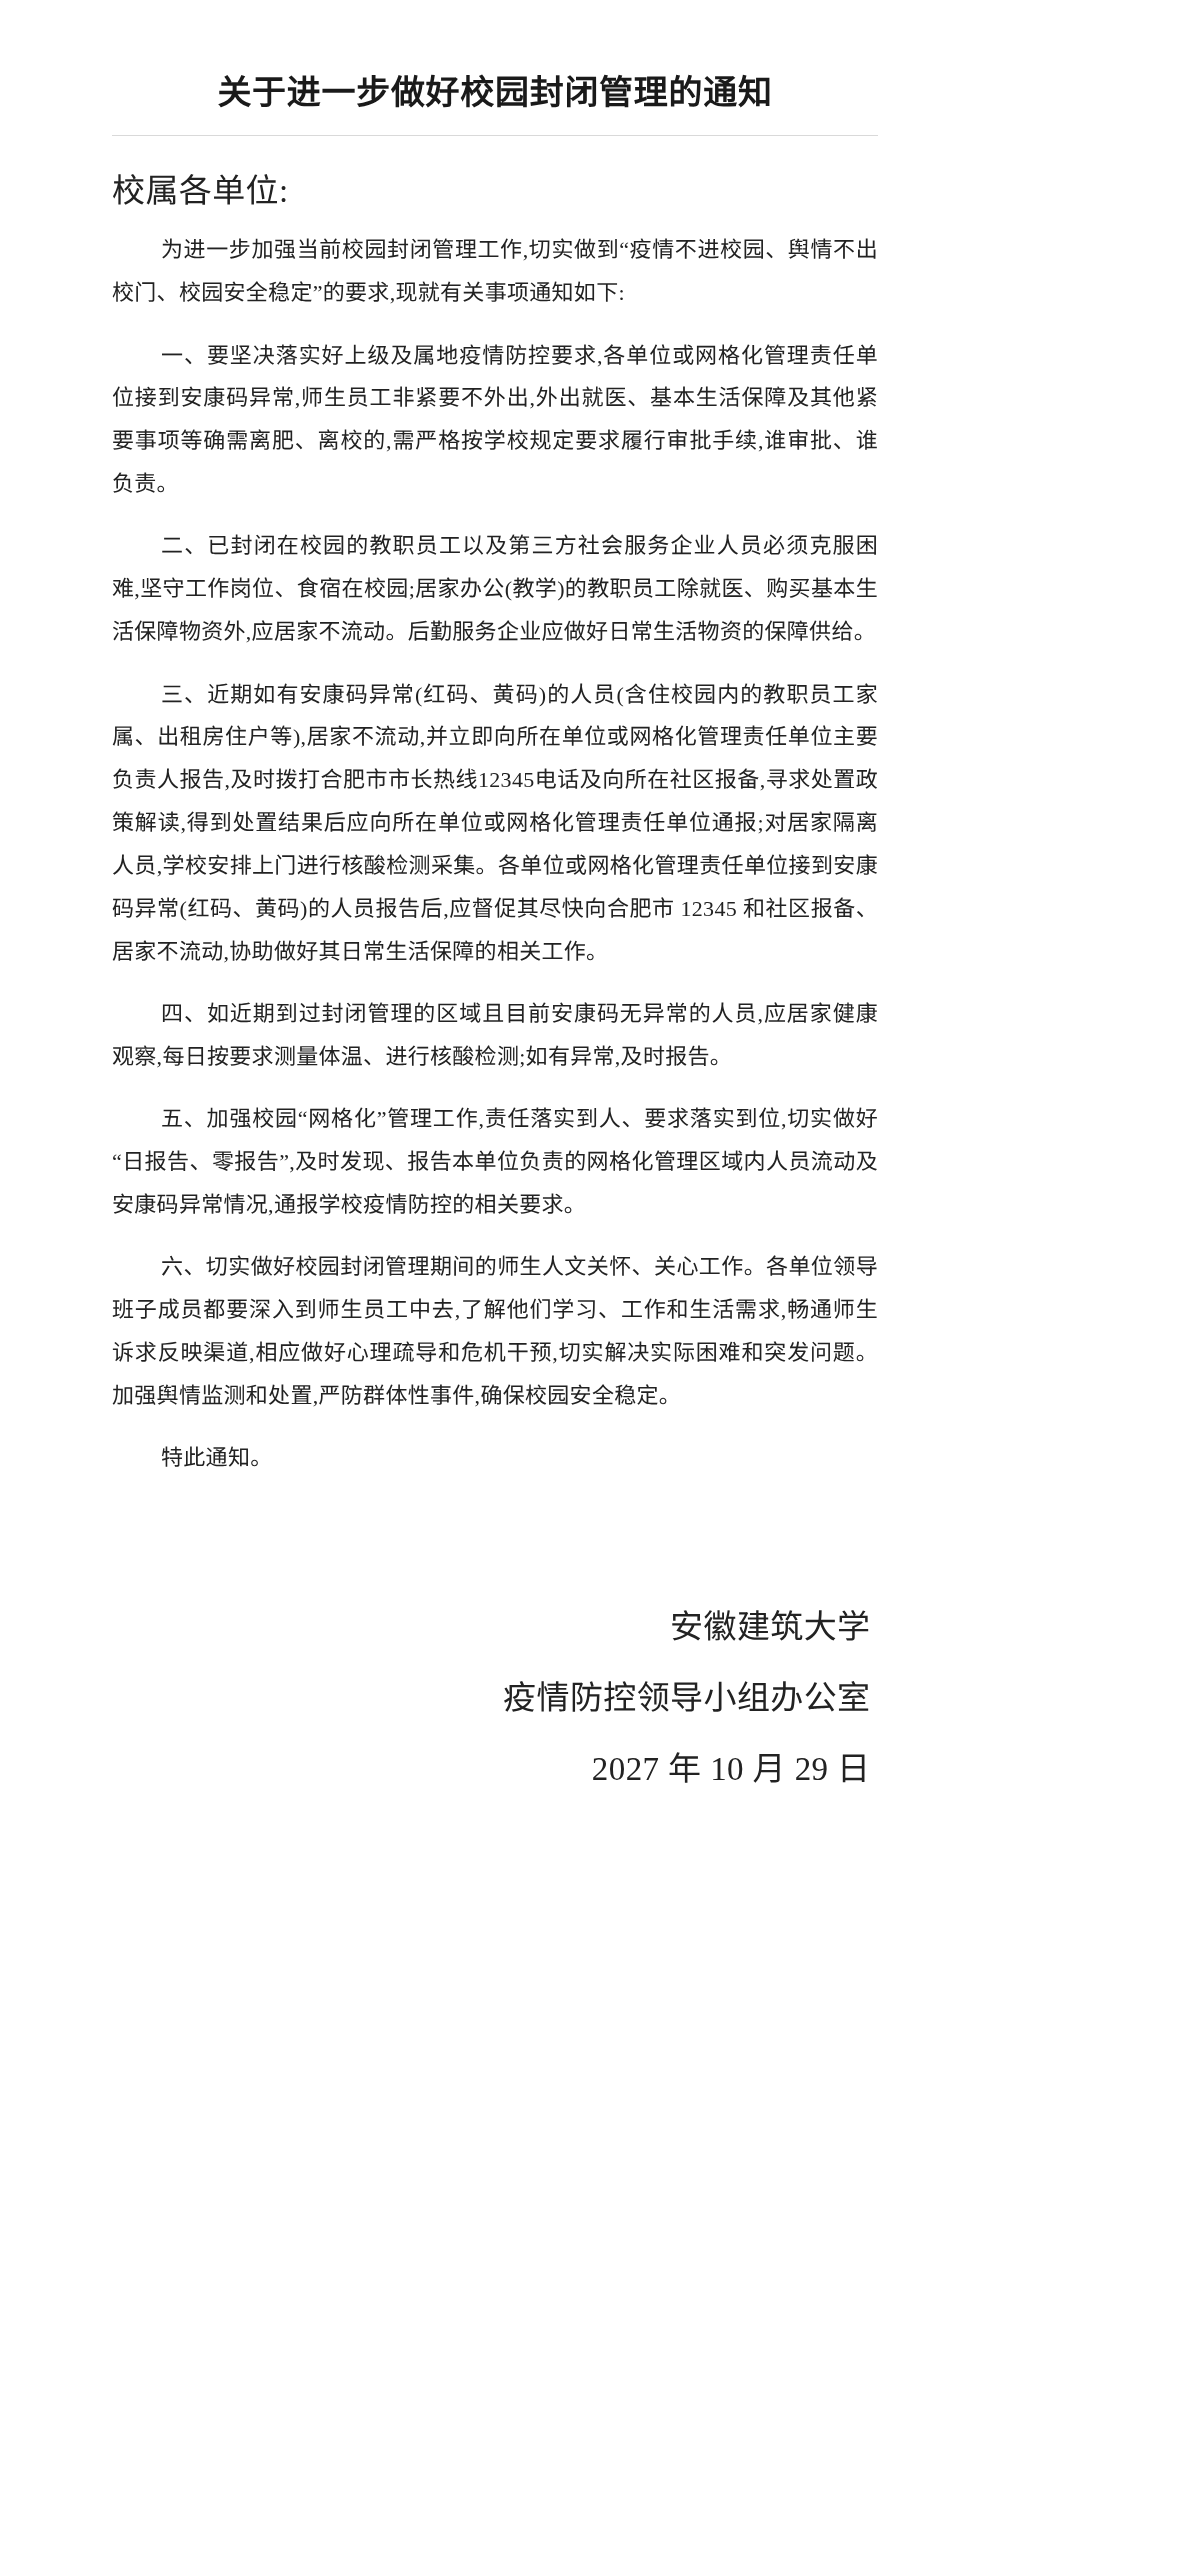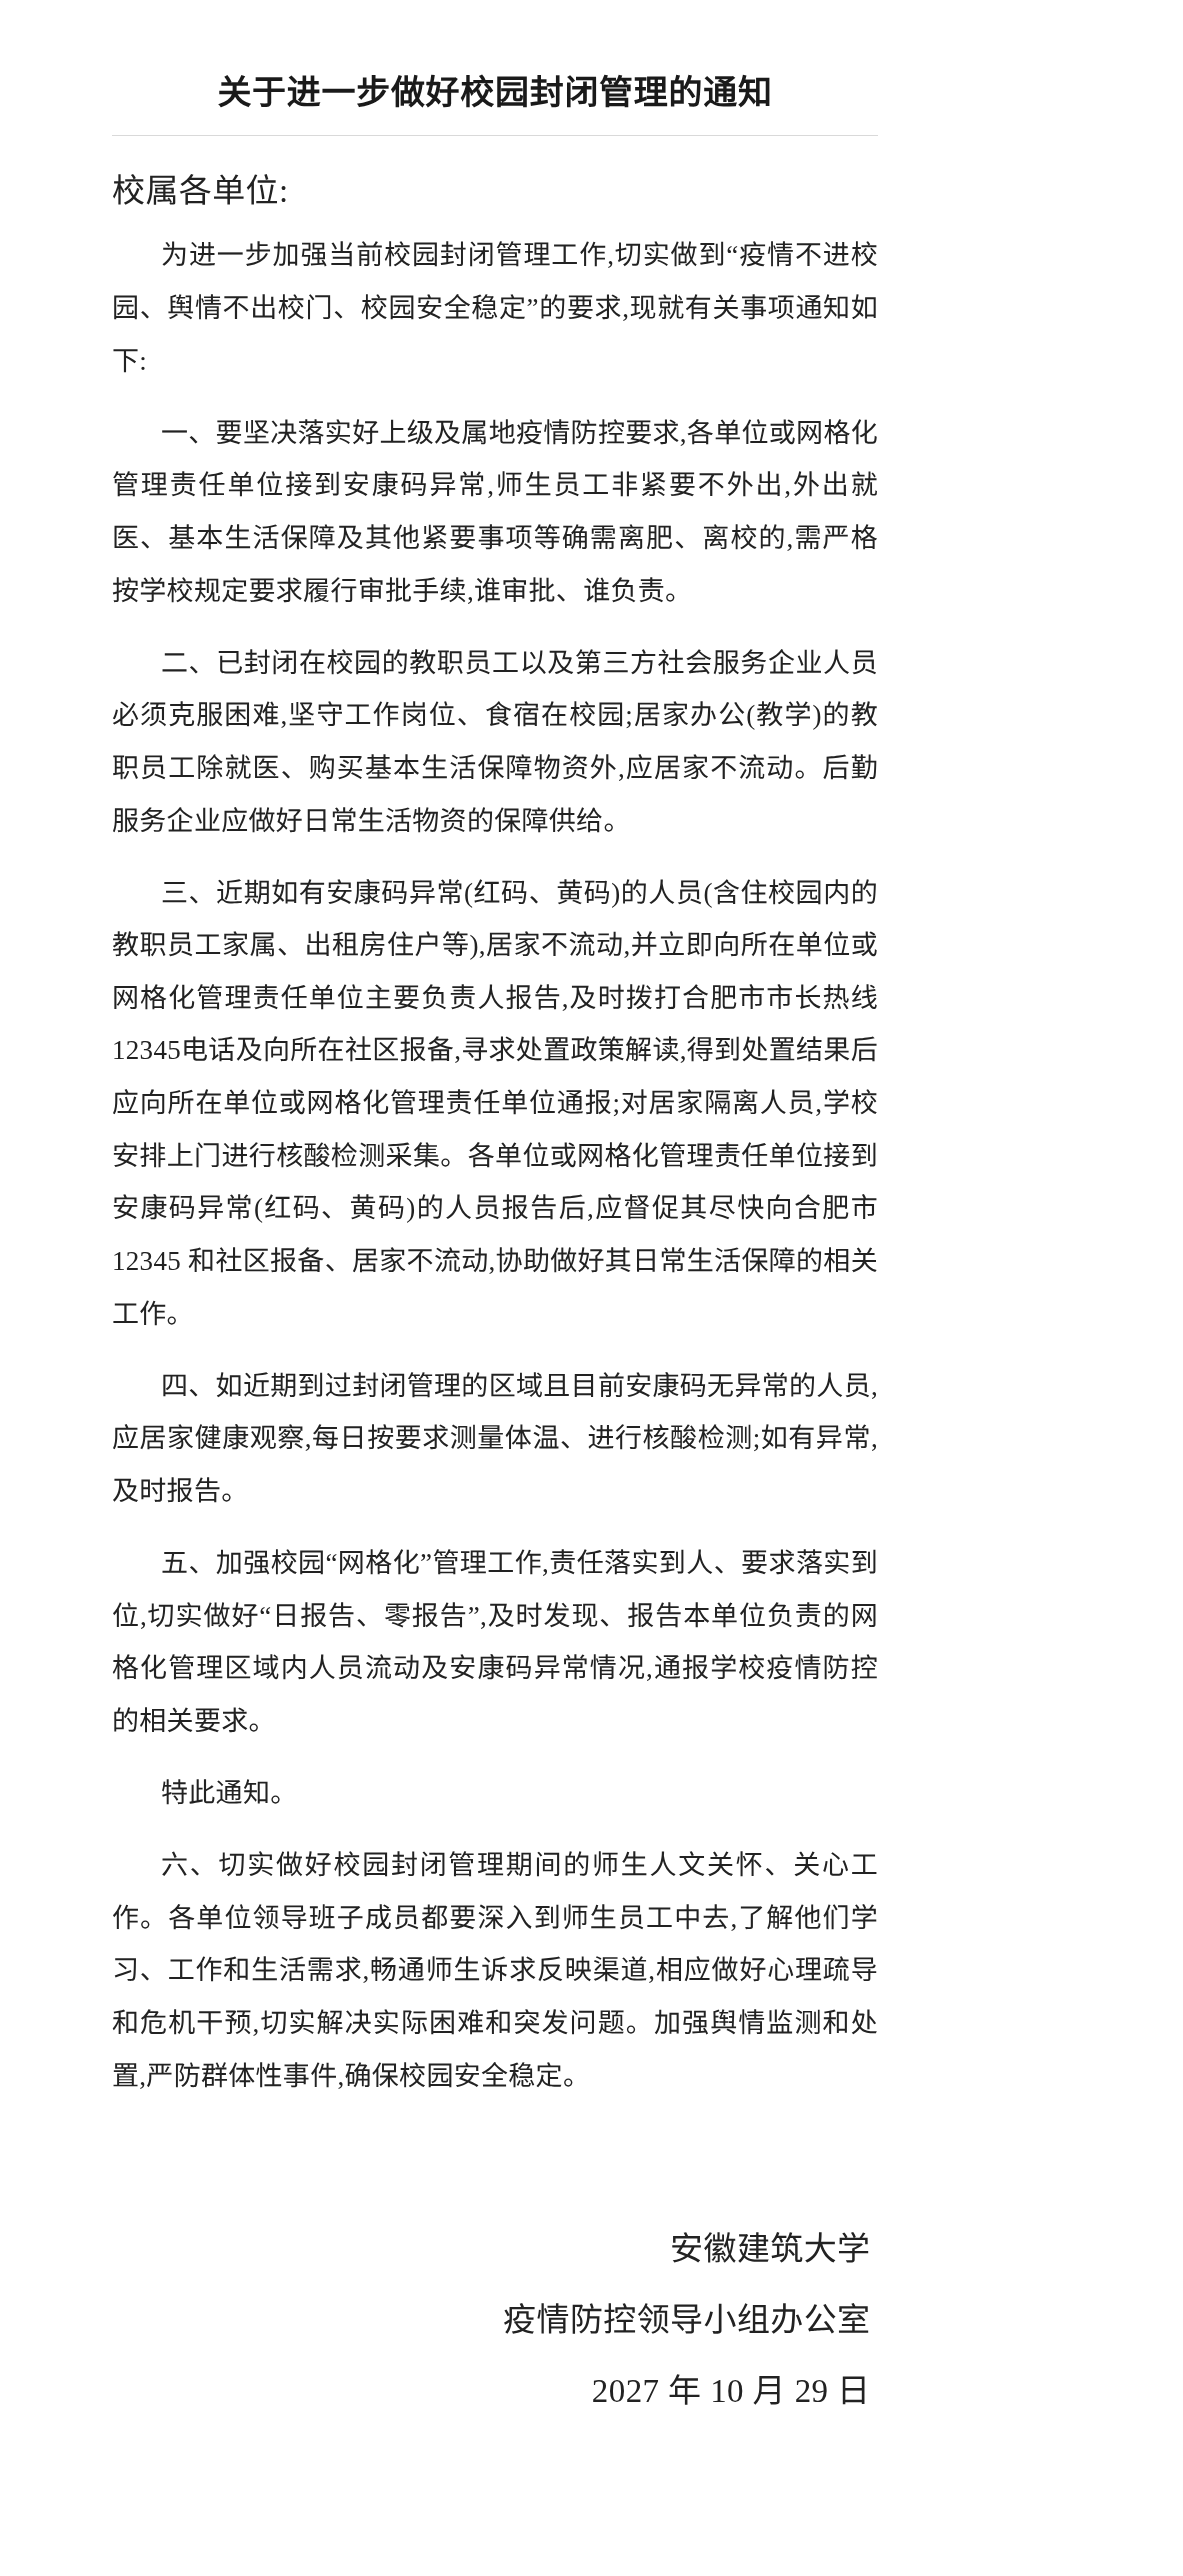--- a/index.html
+++ b/index.html
@@ -38,21 +38,21 @@
     margin: 0 0 25px 0;
     height: 0;
   }
   .salutation {
     font-size: 33px;
     line-height: 1.85;
     margin: 0 0 7.5px 0;
     letter-spacing: 0.4px;
   }
   .para {
-    font-size: 27px;
+    font-size: 22px;
     line-height: 1.95;
     text-align: justify;
     text-justify: inter-ideograph;
     margin: 0 0 19.4px 0;
     text-indent: 49px;
     letter-spacing: 0.3px;
   }
   .signature-block {
     margin-top: 112px;
     text-align: right;
@@ -76,22 +76,22 @@
   <hr class="title-rule">
 
   <p class="salutation">校属各单位:</p>
 
   <p class="para">为进一步加强当前校园封闭管理工作,切实做到“疫情不进校园、舆情不出校门、校园安全稳定”的要求,现就有关事项通知如下:</p>
   <p class="para">一、要坚决落实好上级及属地疫情防控要求,各单位或网格化管理责任单位接到安康码异常,师生员工非紧要不外出,外出就医、基本生活保障及其他紧要事项等确需离肥、离校的,需严格按学校规定要求履行审批手续,谁审批、谁负责。</p>
   <p class="para">二、已封闭在校园的教职员工以及第三方社会服务企业人员必须克服困难,坚守工作岗位、食宿在校园;居家办公(教学)的教职员工除就医、购买基本生活保障物资外,应居家不流动。后勤服务企业应做好日常生活物资的保障供给。</p>
   <p class="para">三、近期如有安康码异常(红码、黄码)的人员(含住校园内的教职员工家属、出租房住户等),居家不流动,并立即向所在单位或网格化管理责任单位主要负责人报告,及时拨打合肥市市长热线12345电话及向所在社区报备,寻求处置政策解读,得到处置结果后应向所在单位或网格化管理责任单位通报;对居家隔离人员,学校安排上门进行核酸检测采集。各单位或网格化管理责任单位接到安康码异常(红码、黄码)的人员报告后,应督促其尽快向合肥市 12345 和社区报备、居家不流动,协助做好其日常生活保障的相关工作。</p>
   <p class="para">四、如近期到过封闭管理的区域且目前安康码无异常的人员,应居家健康观察,每日按要求测量体温、进行核酸检测;如有异常,及时报告。</p>
   <p class="para">五、加强校园“网格化”管理工作,责任落实到人、要求落实到位,切实做好“日报告、零报告”,及时发现、报告本单位负责的网格化管理区域内人员流动及安康码异常情况,通报学校疫情防控的相关要求。</p>
+  <p class="para">六、切实做好校园封闭管理期间的师生人文关怀、关心工作。各单位领导班子成员都要深入到师生员工中去,了解他们学习、工作和生活需求,畅通师生诉求反映渠道,相应做好心理疏导和危机干预,切实解决实际困难和突发问题。加强舆情监测和处置,严防群体性事件,确保校园安全稳定。</p>
   <p class="para">特此通知。</p>
-  <p class="para">六、切实做好校园封闭管理期间的师生人文关怀、关心工作。各单位领导班子成员都要深入到师生员工中去,了解他们学习、工作和生活需求,畅通师生诉求反映渠道,相应做好心理疏导和危机干预,切实解决实际困难和突发问题。加强舆情监测和处置,严防群体性事件,确保校园安全稳定。</p>
 
   <div class="signature-block">
     <div class="sign-line">安徽建筑大学</div>
     <div class="sign-line">疫情防控领导小组办公室</div>
     <div class="sign-line">2027 年 10 月 29 日</div>
   </div>
 
   <div class="spacer-bottom"></div>
 </div>
 

